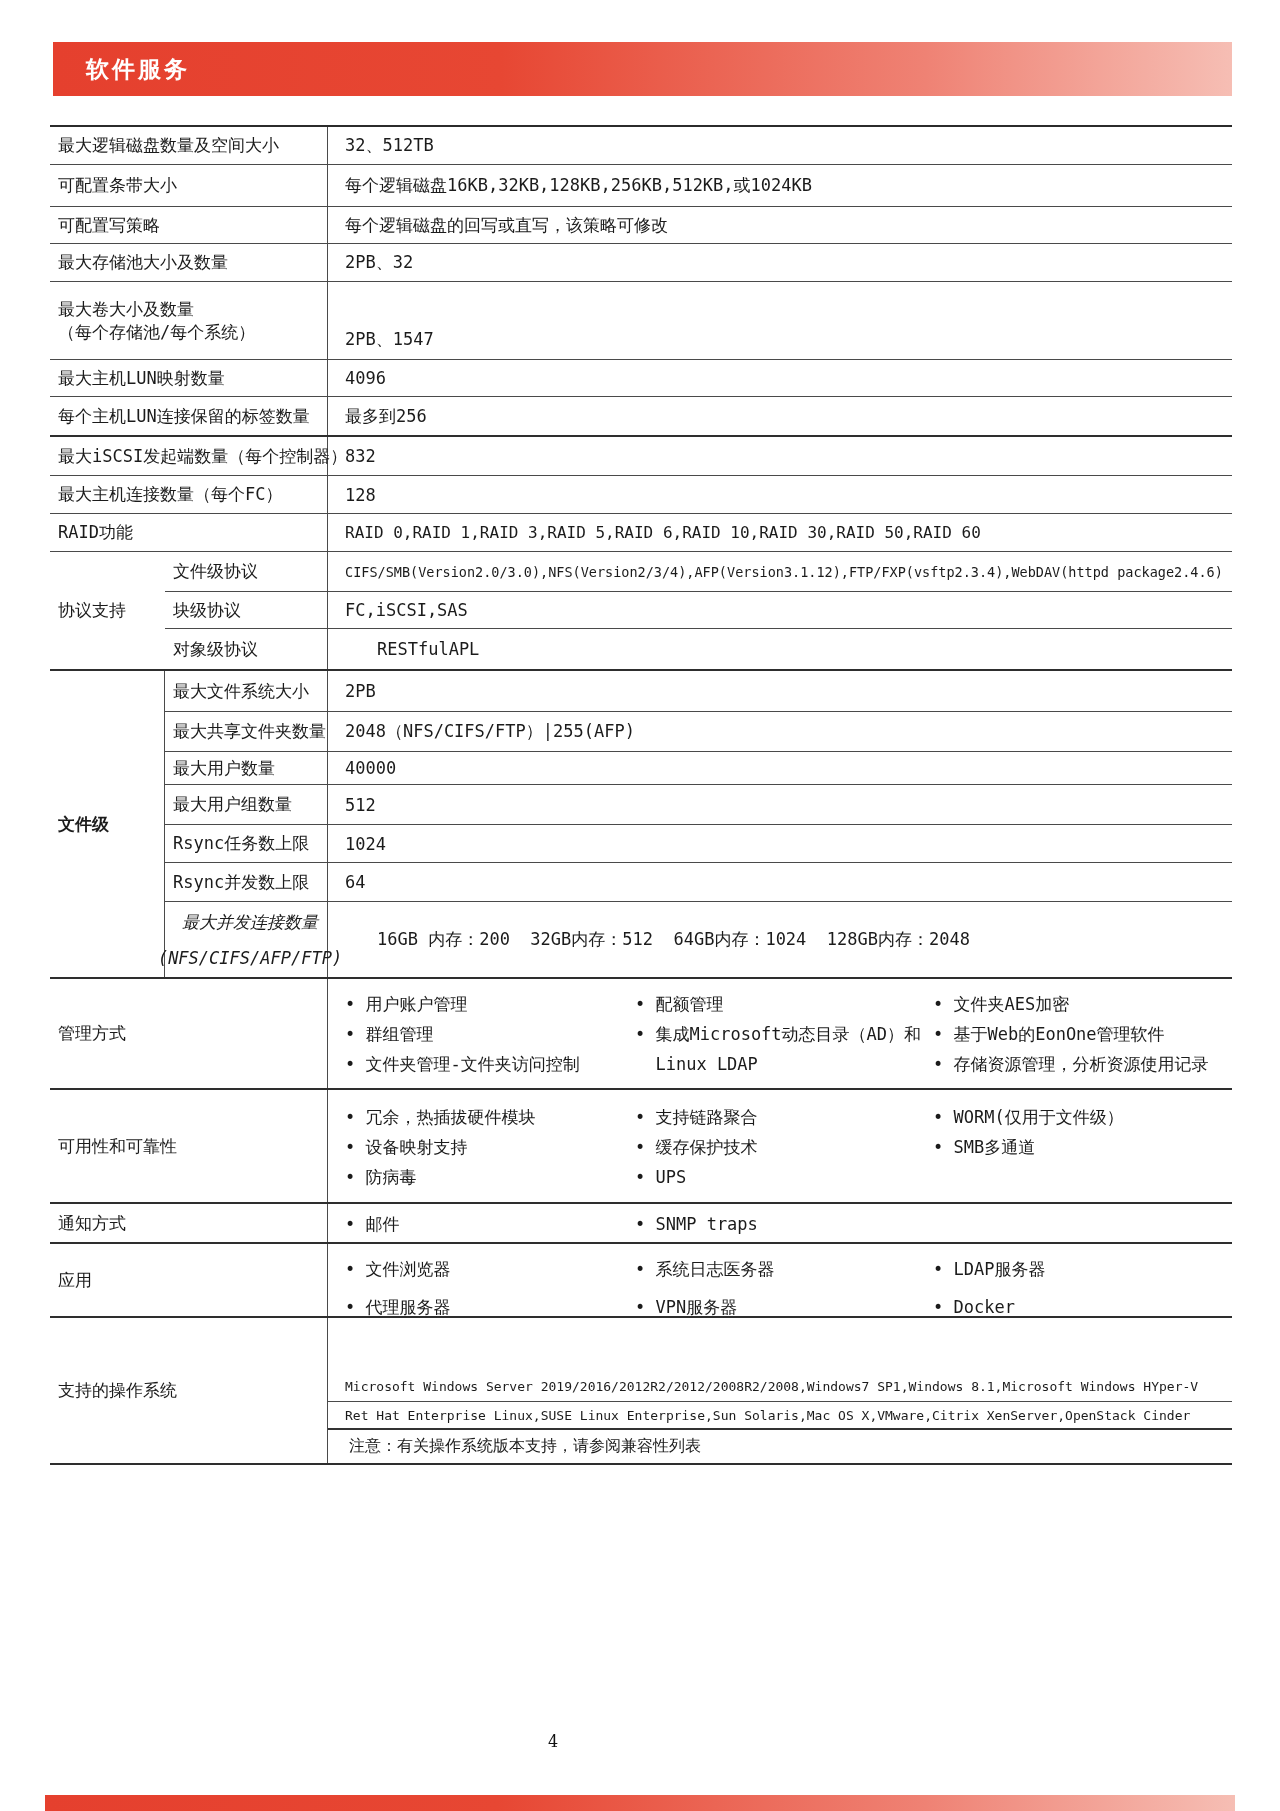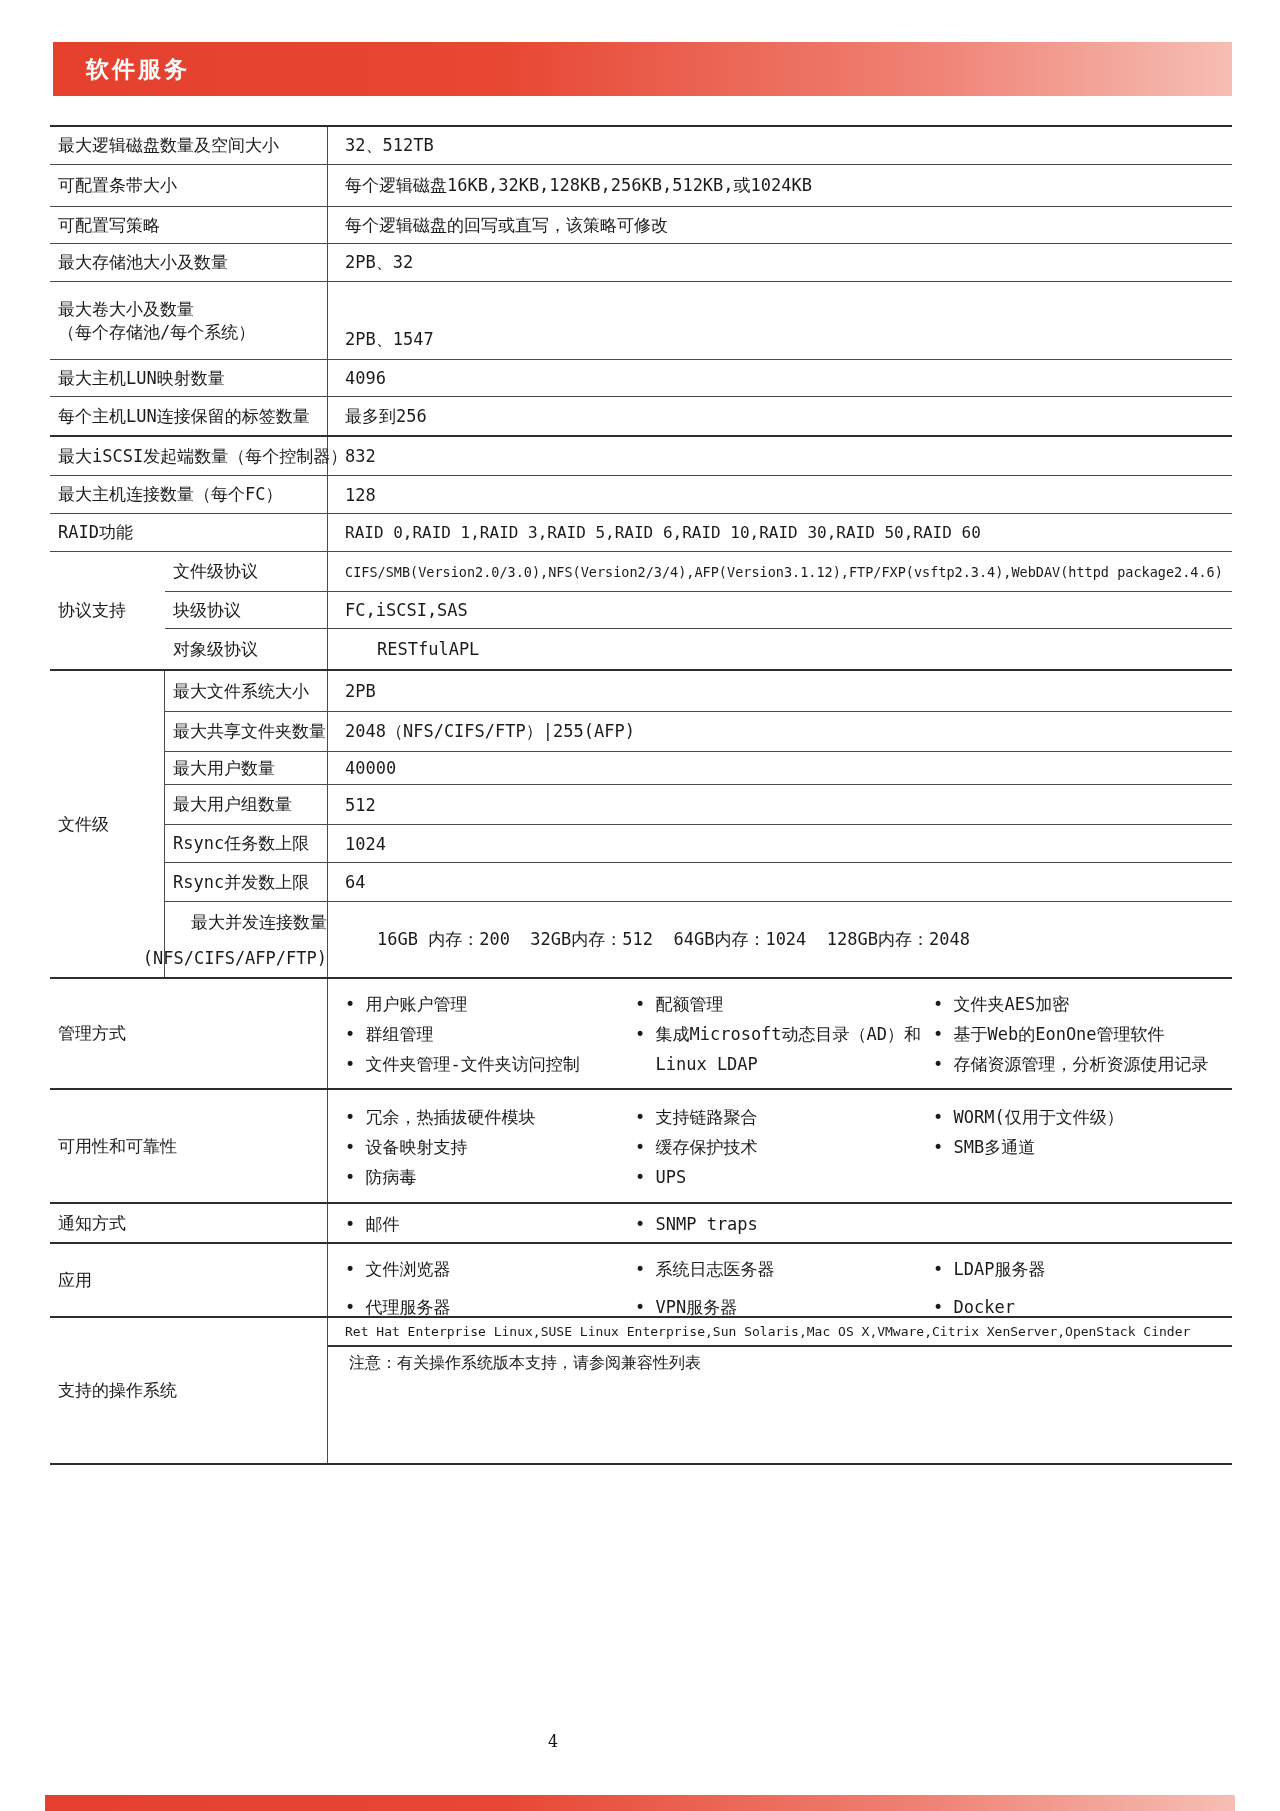--- a/index.html
+++ b/index.html
@@ -28,29 +28,29 @@
   }
   .lbl.two{flex-direction:column;align-items:flex-start;justify-content:center;padding:9px 0 9px 8px;}
   .val{flex:1;display:flex;align-items:center;padding-left:17px;font-size:17px;white-space:pre;overflow:hidden;}
   .val.long{font-size:13.5px;}
   .val.mid{font-size:16px;}
   .val.bottom{align-items:flex-end;padding-bottom:8px;}
   
   .grouprow{display:flex;}
   .grouprow.sep2{border-bottom:2px solid #2e2e2e;}
   .gcell{width:115px;display:flex;align-items:center;padding-left:8px;font-size:17px;flex-shrink:0;white-space:pre;}
-  .gcell.vline{border-right:1px solid #4a4a4a;}
+  .gcell.vline{border-right:1px solid #4a4a4a;font-weight:bold;}
   .gsub{flex:1;display:flex;flex-direction:column;}
   .srow{display:flex;border-bottom:1px solid #4a4a4a;}
   .srow:last-child{border-bottom:none;gap:32px;}
   .slbl{
     width:163px;border-right:1px solid #4a4a4a;display:flex;align-items:center;
     padding-left:8px;font-size:17px;flex-shrink:0;white-space:pre;
   }
-  .slbl.two{flex-direction:column;align-items:flex-end;justify-content:space-between;padding:9px 0 9px 8px;}
+  .slbl.two{flex-direction:column;align-items:center;justify-content:space-between;padding:9px 0 9px 8px;font-style:italic;}
   
   .brow{display:flex;border-bottom:2px solid #2e2e2e;}
   .blbl{
     width:278px;border-right:1px solid #4a4a4a;display:flex;align-items:center;
     padding-left:8px;font-size:17px;flex-shrink:0;white-space:pre;
   }
   .bcols{flex:1;display:flex;padding-left:17px;flex-direction:row;}
   .bcol{display:flex;flex-direction:column;justify-content:flex-start;}
   .bcol1{width:290px;}
   .bcol2{width:298px;}
@@ -248,20 +248,21 @@
       <div class="bcol bcol3">
         <div class="bitem tall">• LDAP服务器</div>
         <div class="bitem tall">• Docker</div>
       </div>
     </div>
   </div>
 
   <div class="osrow" style="height:147px">
     <div class="blbl">支持的操作系统</div>
     <div class="osval">
+      <div class="osline1">Microsoft Windows Server 2019/2016/2012R2/2012/2008R2/2008,Windows7 SP1,Windows 8.1,Microsoft Windows HYper-V</div>
       <div class="osline2">Ret Hat Enterprise Linux,SUSE Linux Enterprise,Sun Solaris,Mac OS X,VMware,Citrix XenServer,OpenStack Cinder</div>
       <div class="osline3">注意：有关操作系统版本支持，请参阅兼容性列表</div>
     </div>
   </div>
 
 </div>
 
 <div class="pagenum">4</div>
 <div class="footbar"></div>
 

